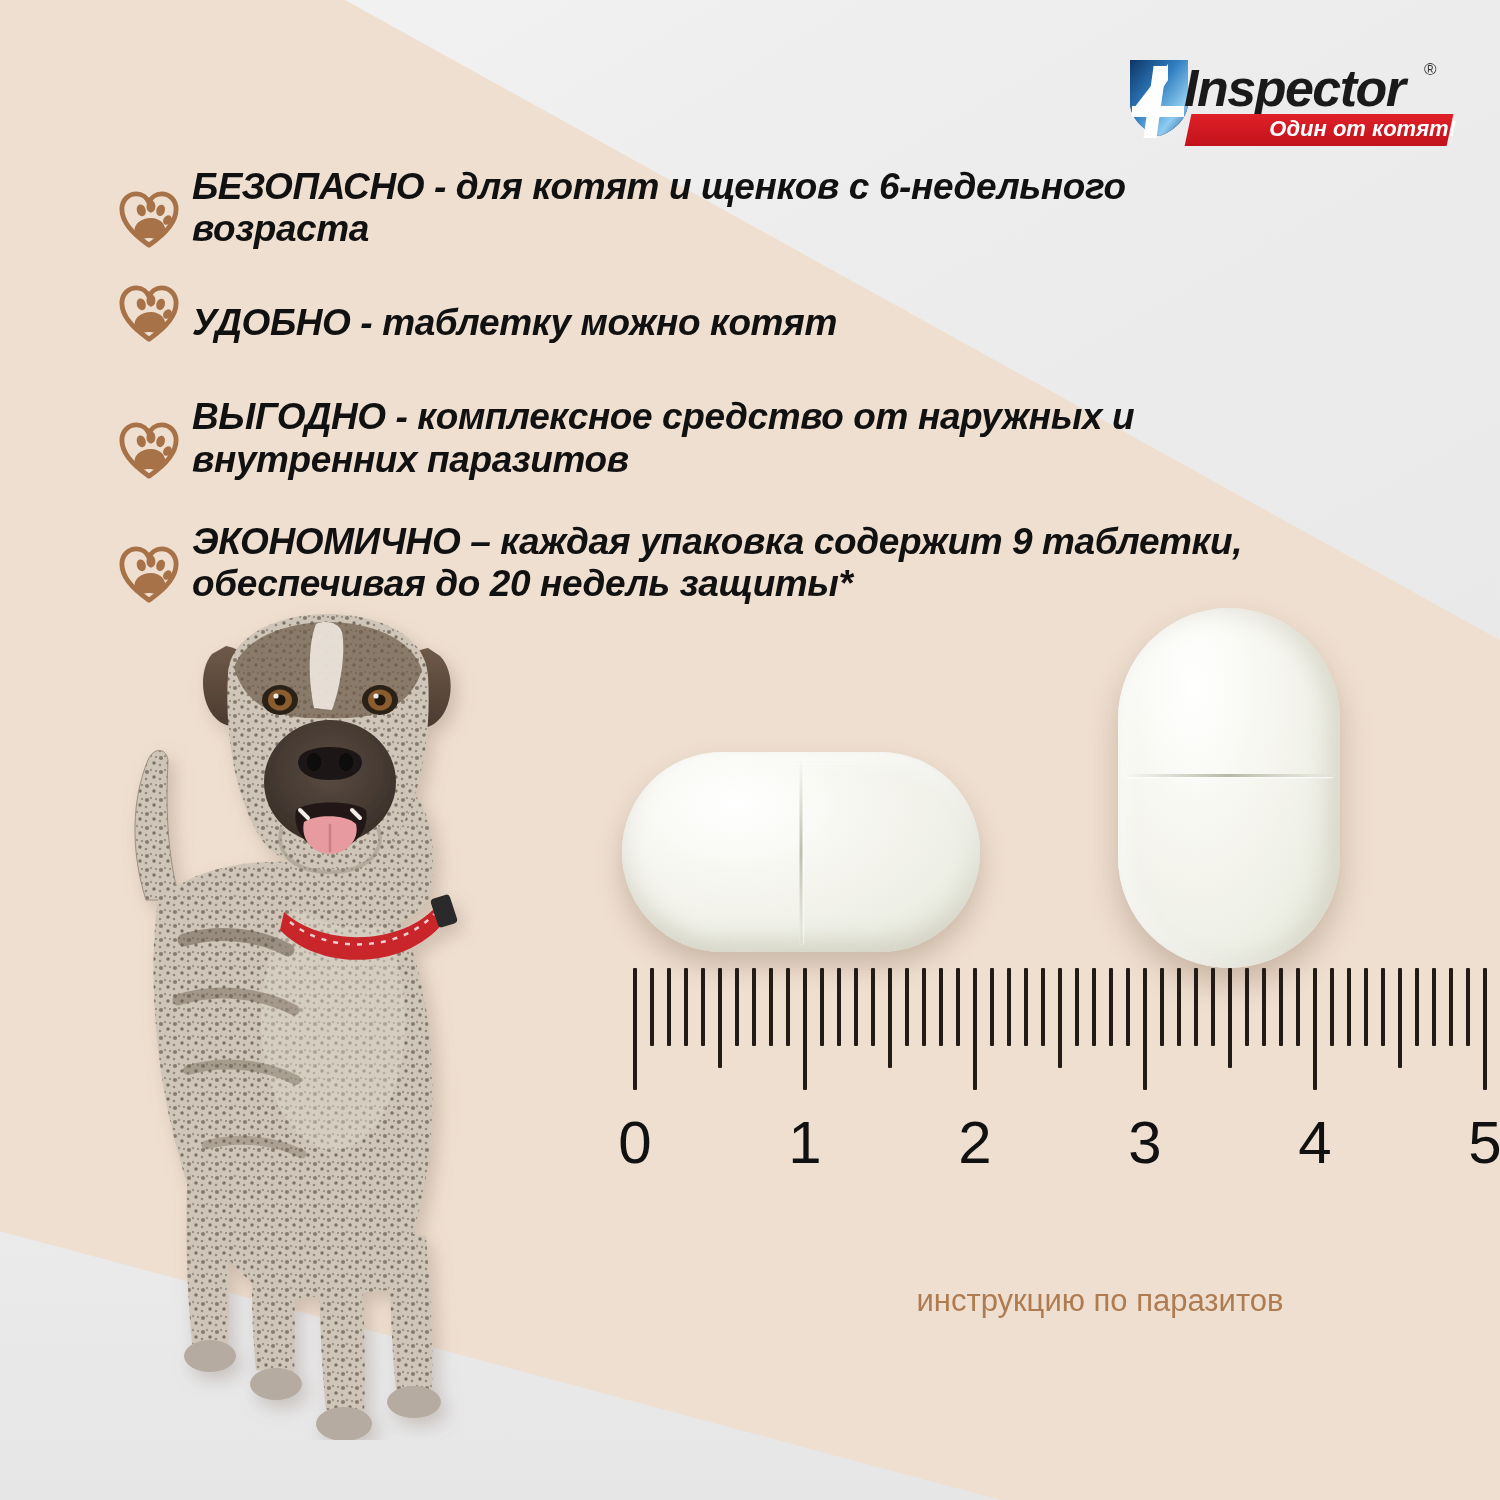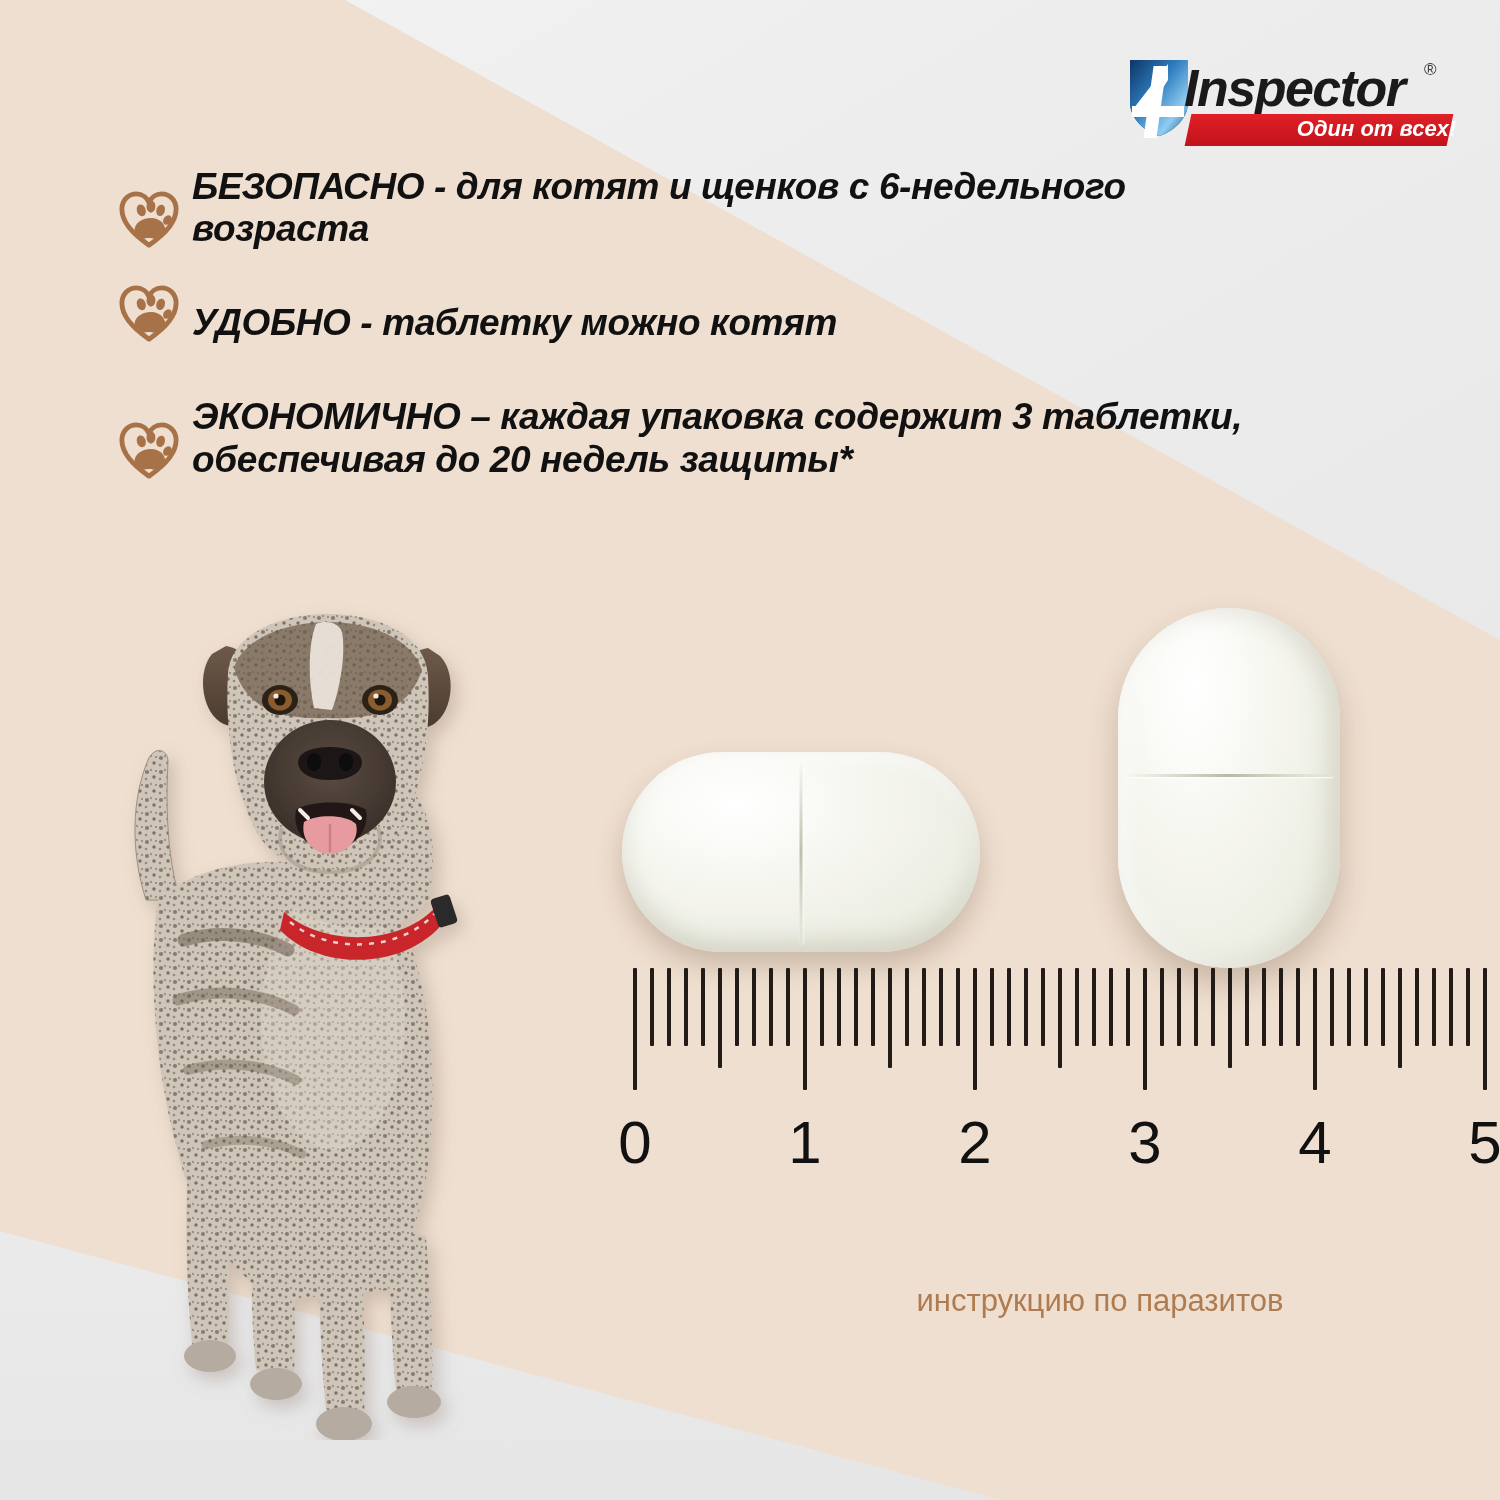--- a/index.html
+++ b/index.html
@@ -148,21 +148,21 @@
           <stop offset="100%" stop-color="#1B4C8C"></stop>
         </linearGradient>
       </defs>
       <path d="M40 10 L40 82 L27 82 L27 10 Z" fill="#FFFFFF" transform="skewX(-8)"></path>
       <path d="M6 52 L40 8 L40 24 L22 52 Z" fill="#FFFFFF"></path>
       <rect x="4" y="50" width="52" height="11" fill="#FFFFFF"></rect>
     </svg>
     <div class="logo-word">Inspector</div>
     <div class="logo-reg">®</div>
     <div class="logo-bar"></div>
-    <div class="logo-tag">Один от всех!</div>
+    <div class="logo-tag">Один от котят!</div>
   </div>
 
   <div class="bullets">
 
     <div class="bullet b1">
       <svg class="ico" viewBox="0 0 64 62">
         <path d="M32 57 C10 42 4 30 4 20 C4 10 11 4 19 4 C25 4 30 8 32 13 C34 8 39 4 45 4 C53 4 60 10 60 20 C60 30 54 42 32 57 Z" fill="none" stroke="#A77248" stroke-width="5" stroke-linejoin="round"></path>
         <ellipse cx="24" cy="21" rx="4.6" ry="6.2" fill="#A77248" transform="rotate(-18 24 21)"></ellipse>
         <ellipse cx="34" cy="17" rx="4.6" ry="6.4" fill="#A77248"></ellipse>
         <ellipse cx="44" cy="21" rx="4.4" ry="6.0" fill="#A77248" transform="rotate(18 44 21)"></ellipse>
@@ -177,31 +177,42 @@
         <path d="M32 57 C10 42 4 30 4 20 C4 10 11 4 19 4 C25 4 30 8 32 13 C34 8 39 4 45 4 C53 4 60 10 60 20 C60 30 54 42 32 57 Z" fill="none" stroke="#A77248" stroke-width="5" stroke-linejoin="round"></path>
         <ellipse cx="24" cy="21" rx="4.6" ry="6.2" fill="#A77248" transform="rotate(-18 24 21)"></ellipse>
         <ellipse cx="34" cy="17" rx="4.6" ry="6.4" fill="#A77248"></ellipse>
         <ellipse cx="44" cy="21" rx="4.4" ry="6.0" fill="#A77248" transform="rotate(18 44 21)"></ellipse>
         <ellipse cx="51" cy="31" rx="4.0" ry="5.4" fill="#A77248" transform="rotate(34 51 31)"></ellipse>
         <path d="M34 29 C44 29 49 36 49 42 C49 48 43 51 36 50 C33 49.6 31 49.6 28 50 C22 51 17 48 17 42 C17 35 24 29 34 29 Z" fill="#A77248"></path>
       </svg>
       <div class="txt">УДОБНО - таблетку можно котят</div>
     </div>
 
+    <div class="bullet b3">
+      <svg class="ico" viewBox="0 0 64 62">
+        <path d="M32 57 C10 42 4 30 4 20 C4 10 11 4 19 4 C25 4 30 8 32 13 C34 8 39 4 45 4 C53 4 60 10 60 20 C60 30 54 42 32 57 Z" fill="none" stroke="#A77248" stroke-width="5" stroke-linejoin="round"></path>
+        <ellipse cx="24" cy="21" rx="4.6" ry="6.2" fill="#A77248" transform="rotate(-18 24 21)"></ellipse>
+        <ellipse cx="34" cy="17" rx="4.6" ry="6.4" fill="#A77248"></ellipse>
+        <ellipse cx="44" cy="21" rx="4.4" ry="6.0" fill="#A77248" transform="rotate(18 44 21)"></ellipse>
+        <ellipse cx="51" cy="31" rx="4.0" ry="5.4" fill="#A77248" transform="rotate(34 51 31)"></ellipse>
+        <path d="M34 29 C44 29 49 36 49 42 C49 48 43 51 36 50 C33 49.6 31 49.6 28 50 C22 51 17 48 17 42 C17 35 24 29 34 29 Z" fill="#A77248"></path>
+      </svg>
+      <div class="txt">ВЫГОДНО - комплексное средство от наружных и внутренних паразитов</div>
+    </div>
 
     <div class="bullet b4">
       <svg class="ico" viewBox="0 0 64 62">
         <path d="M32 57 C10 42 4 30 4 20 C4 10 11 4 19 4 C25 4 30 8 32 13 C34 8 39 4 45 4 C53 4 60 10 60 20 C60 30 54 42 32 57 Z" fill="none" stroke="#A77248" stroke-width="5" stroke-linejoin="round"></path>
         <ellipse cx="24" cy="21" rx="4.6" ry="6.2" fill="#A77248" transform="rotate(-18 24 21)"></ellipse>
         <ellipse cx="34" cy="17" rx="4.6" ry="6.4" fill="#A77248"></ellipse>
         <ellipse cx="44" cy="21" rx="4.4" ry="6.0" fill="#A77248" transform="rotate(18 44 21)"></ellipse>
         <ellipse cx="51" cy="31" rx="4.0" ry="5.4" fill="#A77248" transform="rotate(34 51 31)"></ellipse>
         <path d="M34 29 C44 29 49 36 49 42 C49 48 43 51 36 50 C33 49.6 31 49.6 28 50 C22 51 17 48 17 42 C17 35 24 29 34 29 Z" fill="#A77248"></path>
       </svg>
-      <div class="txt">ЭКОНОМИЧНО – каждая упаковка содержит 3 таблетки, обеспечивая до 20 недель защиты*</div>
+      <div class="txt">ЭКОНОМИЧНО – каждая упаковка содержит 9 таблетки, обеспечивая до 20 недель защиты*</div>
     </div>
 
   </div>
 
   <svg class="dog" viewBox="0 0 420 840">
     <defs>
       <linearGradient id="furA" x1="0" y1="0" x2="1" y2="1">
         <stop offset="0%" stop-color="#D9D2C8"></stop>
         <stop offset="45%" stop-color="#B9AFA2"></stop>
         <stop offset="100%" stop-color="#8C8176"></stop>

